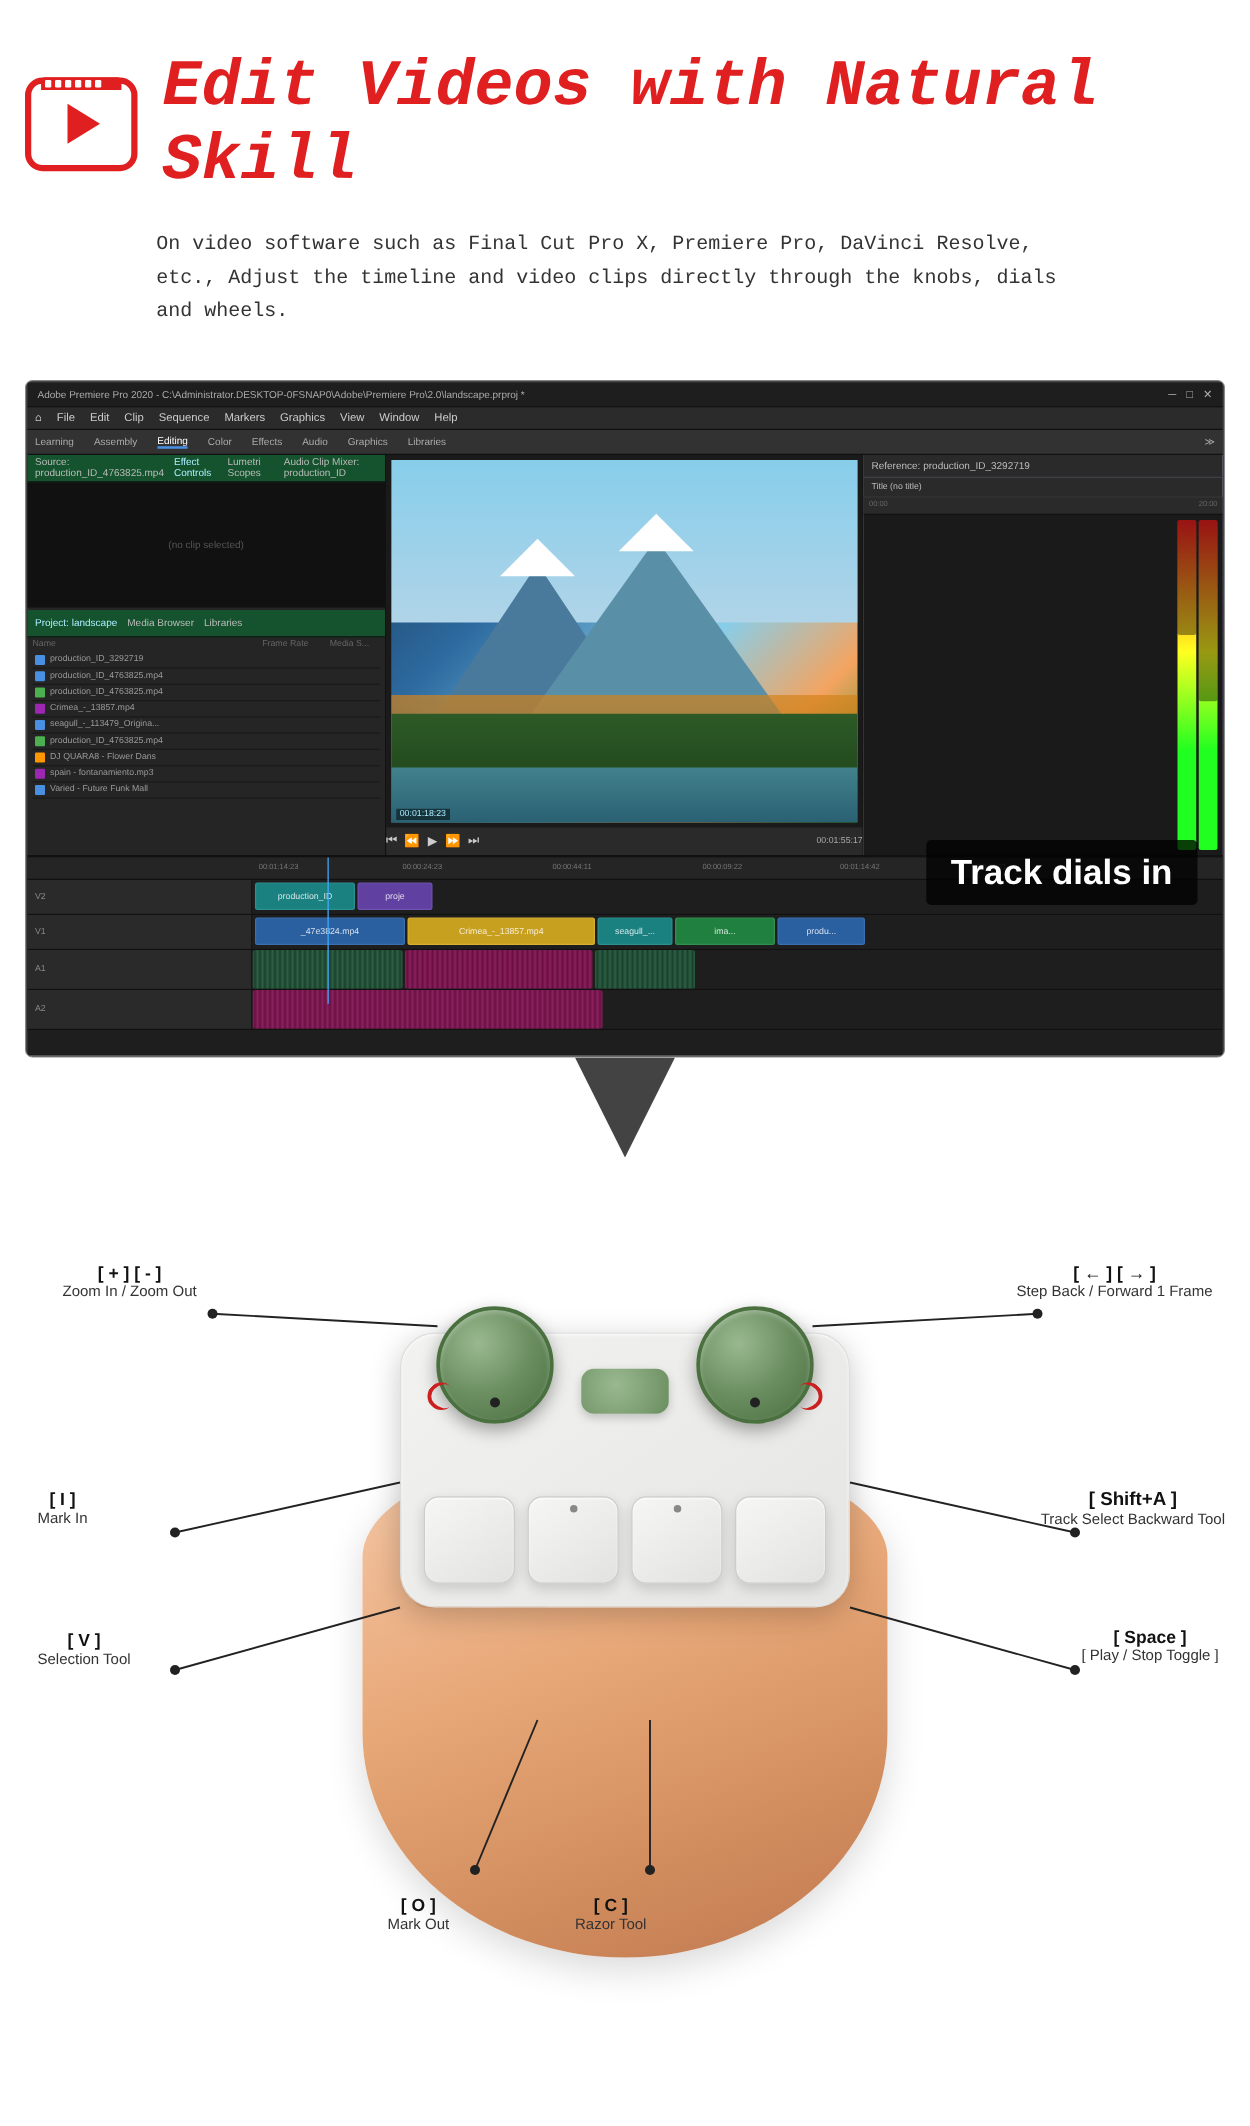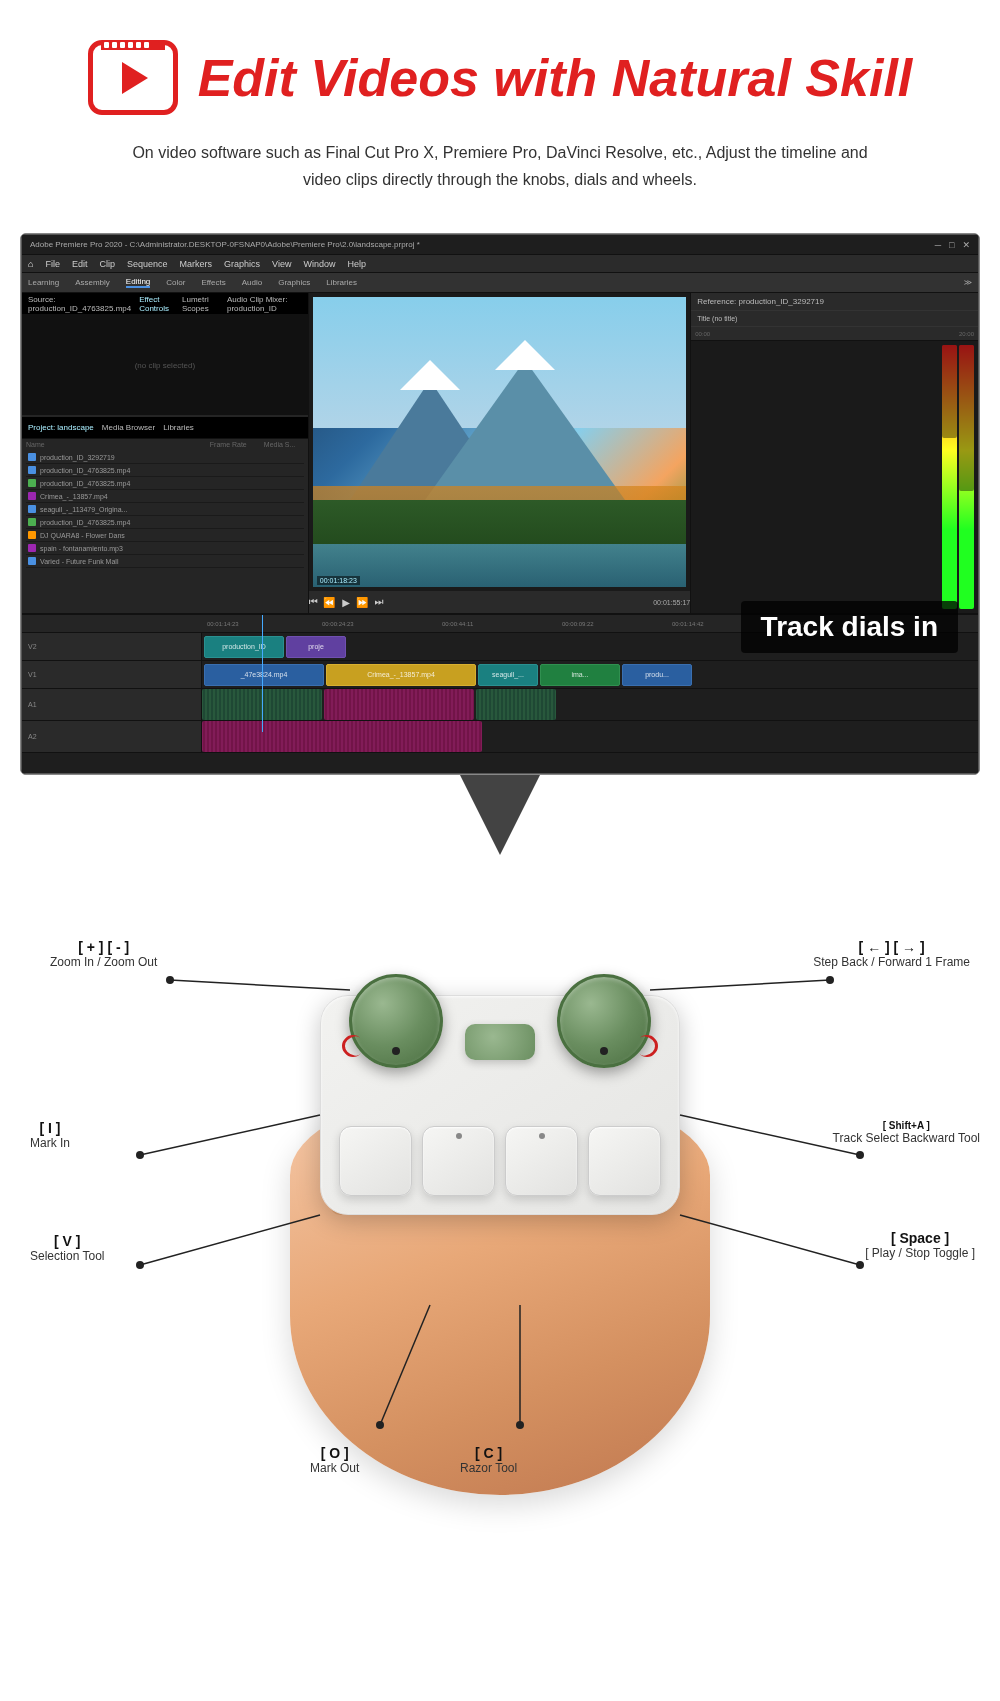--- a/index.html
+++ b/index.html
@@ -6,22 +6,23 @@
     body {
       width: 1000px;
       min-height: 1701px;
       background: #ffffff;
       font-family: Arial, sans-serif;
       overflow-x: hidden;
     }
 
     
     .header-section {
-      text-align: center;
+      text-align: left;
       padding: 40px 20px 20px;
+      font-family: Liberation Mono, monospace;
     }
 
     .title-row {
       display: flex;
       align-items: center;
       justify-content: center;
       gap: 20px;
       margin-bottom: 24px;
     }
 
@@ -135,21 +136,21 @@
 
     .premiere-left-panel {
       width: 30%;
       background: #252525;
       border-right: 1px solid #111;
       display: flex;
       flex-direction: column;
     }
 
     .panel-header {
-      background: #000000;
+      background: #14532d;
       height: 22px;
       display: flex;
       align-items: center;
       padding: 0 6px;
       gap: 8px;
       font-size: 8px;
       color: #bbb;
       border-bottom: 1px solid #111;
     }
 
@@ -859,21 +860,21 @@
       <div style="font-size:14px;font-weight:bold;color:#111;">[ ← ] [ → ]</div>
       <div style="font-size:12px;color:#333;">Step Back / Forward 1 Frame</div>
     </div>
 
     <div style="position:absolute;top:245px;left:30px;text-align:center;">
       <div style="font-size:14px;font-weight:bold;color:#111;">[ I ]</div>
       <div style="font-size:12px;color:#333;">Mark In</div>
     </div>
 
     <div style="position:absolute;top:245px;right:20px;text-align:center;">
-      <div style="font-size:10px;font-weight:bold;color:#111;">[ Shift+A ]</div>
+      <div style="font-size:15px;font-weight:bold;color:#111;">[ Shift+A ]</div>
       <div style="font-size:12px;color:#333;">Track Select Backward Tool</div>
     </div>
 
     <div style="position:absolute;top:358px;left:30px;text-align:center;">
       <div style="font-size:14px;font-weight:bold;color:#111;">[ V ]</div>
       <div style="font-size:12px;color:#333;">Selection Tool</div>
     </div>
 
     <div style="position:absolute;top:355px;right:25px;text-align:center;">
       <div style="font-size:14px;font-weight:bold;color:#111;">[ Space ]</div>

